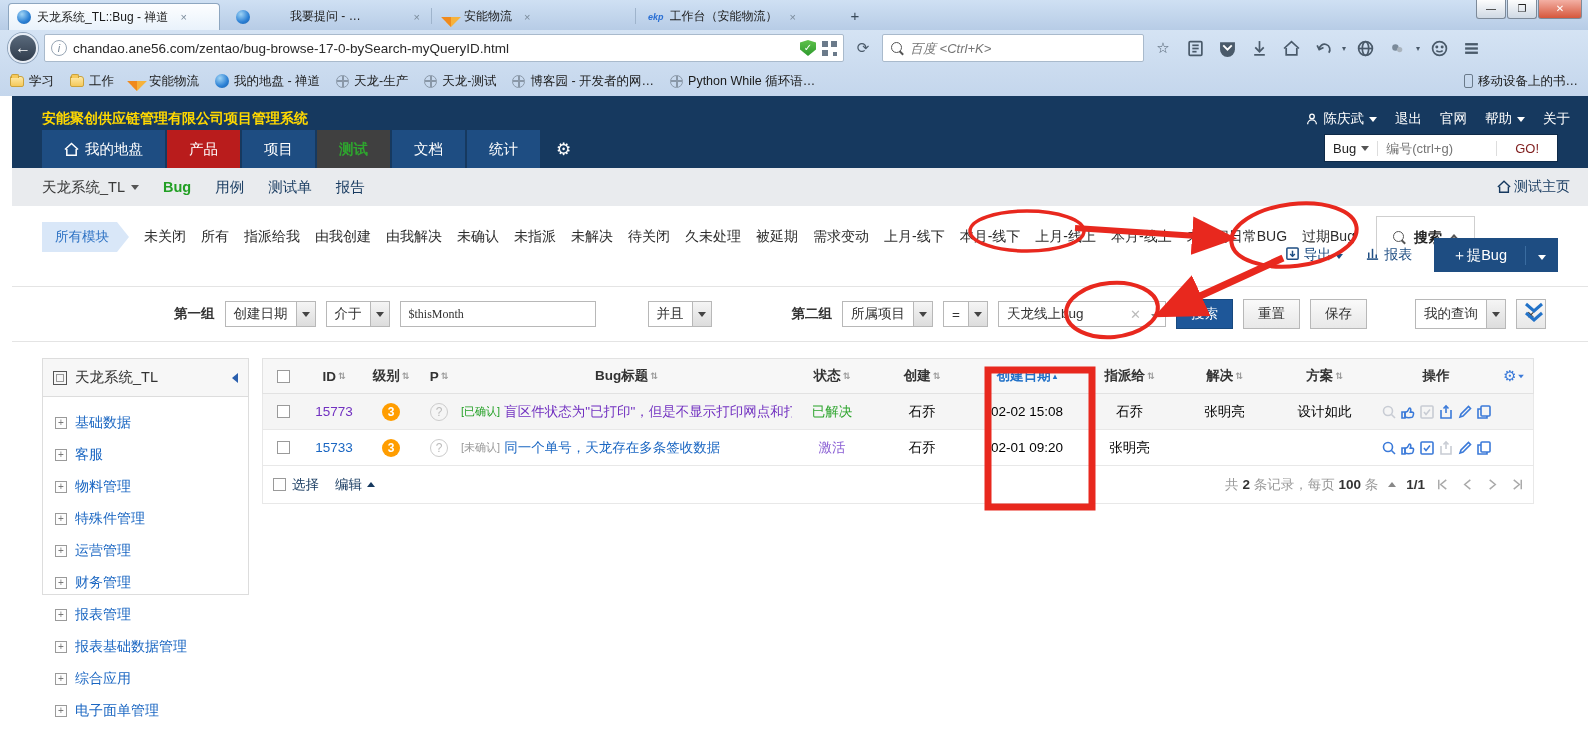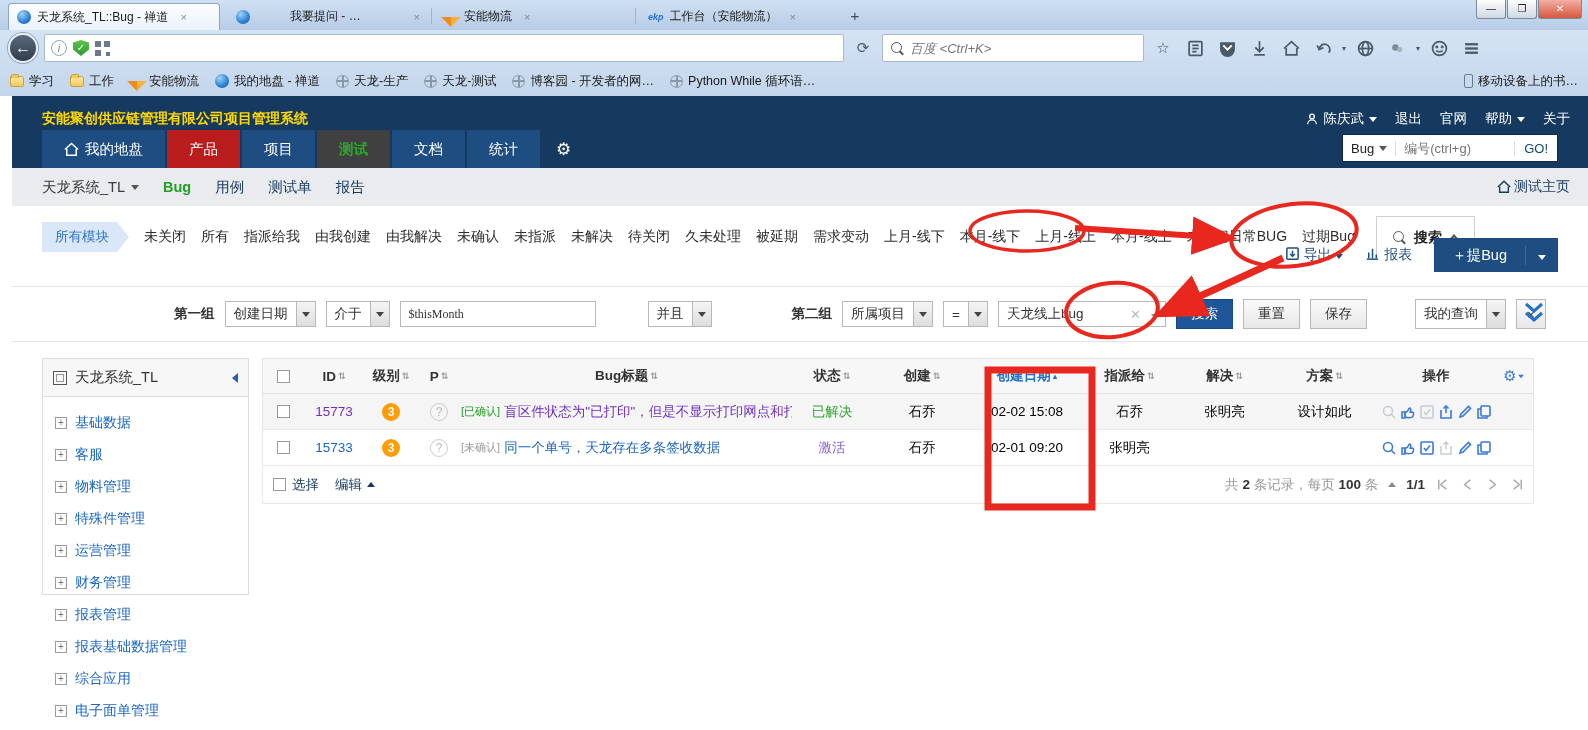--- a/index.html
+++ b/index.html
@@ -57,21 +57,21 @@
   .headerlinks .itm { display:flex; align-items:center; gap:5px; }
   .person-svg { width:14px; height:14px; stroke:#fff; fill:none; stroke-width:1.5; }
   .mainnav { height:38px; background:#16395f; display:flex; align-items:stretch; padding-left:30px; position:relative; }
   .navitem { display:flex; align-items:center; gap:6px; padding:0 22px; background:#1e4d82; color:#fff; font-size:14.5px; margin-right:2px; }
   .navitem.hl { background:#b91c1c; }
   .navitem.active { background:#404040; color:#2ea52e; font-weight:bold; }
   .navgear { display:flex; align-items:center; padding:0 14px; color:#fff; font-size:17px; }
   .quickgo { position:absolute; right:42px; top:4px; height:28px; display:flex; align-items:center; background:#fff; border:1px solid #0e2a48; }
   .quickgo .type { padding:0 8px; font-size:13px; color:#222; display:flex; gap:5px; align-items:center; border-right:1px solid #ddd; }
   .quickgo input { border:none; outline:none; width:118px; padding:0 8px; font-size:13px; color:#aaa; font-family:inherit; }
-  .quickgo .go { padding:0 9px; font-size:13px; color:#0c4a6e; border-left:1px solid #ddd; }
+  .quickgo .go { padding:0 18px; font-size:13px; color:#7f1d1d; border-left:1px solid #ddd; }
   .caret-d { width:0; height:0; border-left:4px solid transparent; border-right:4px solid transparent; border-top:5px solid currentColor; display:inline-block; }
   .caret-u { width:0; height:0; border-left:4px solid transparent; border-right:4px solid transparent; border-bottom:5px solid currentColor; display:inline-block; }
 
   .subnav { height:38px; background:#e9ebee; display:flex; align-items:center; padding:0 30px; gap:24px; font-size:14.5px; color:#16395f; }
   .subnav .product { color:#3a3a3a; display:flex; align-items:center; gap:6px; }
   .subnav .bug { color:#229f24; font-weight:bold; }
   .subnav .right { margin-left:auto; display:flex; align-items:center; gap:3px; font-size:14px; }
 
   
   .filterrow { position:absolute; top:119px; left:30px; right:30px; height:44px; display:flex; align-items:center; gap:15px; font-size:14px; color:#2c2c2c; }
@@ -182,20 +182,21 @@
       <div class="winbtn">—</div>
       <div class="winbtn">❐</div>
       <div class="winbtn close">✕</div>
     </div>
   </div>
 
   <div class="navtoolbar">
     <div class="backbtn">←</div>
     <div class="urlbar">
       <span class="info-i">i</span>
+      <input value="chandao.ane56.com/zentao/bug-browse-17-0-bySearch-myQueryID.html" style="">
       <span class="shield">✓</span>
       <span class="qr"></span>
     </div>
     <div class="toolbtn">⟳</div>
     <div class="searchbar">
       <span class="mag"></span>
       <input placeholder="百度 &lt;Ctrl+K&gt;" style="">
     </div>
     <div class="toolbtn">☆</div>
     <div class="toolbtn">

